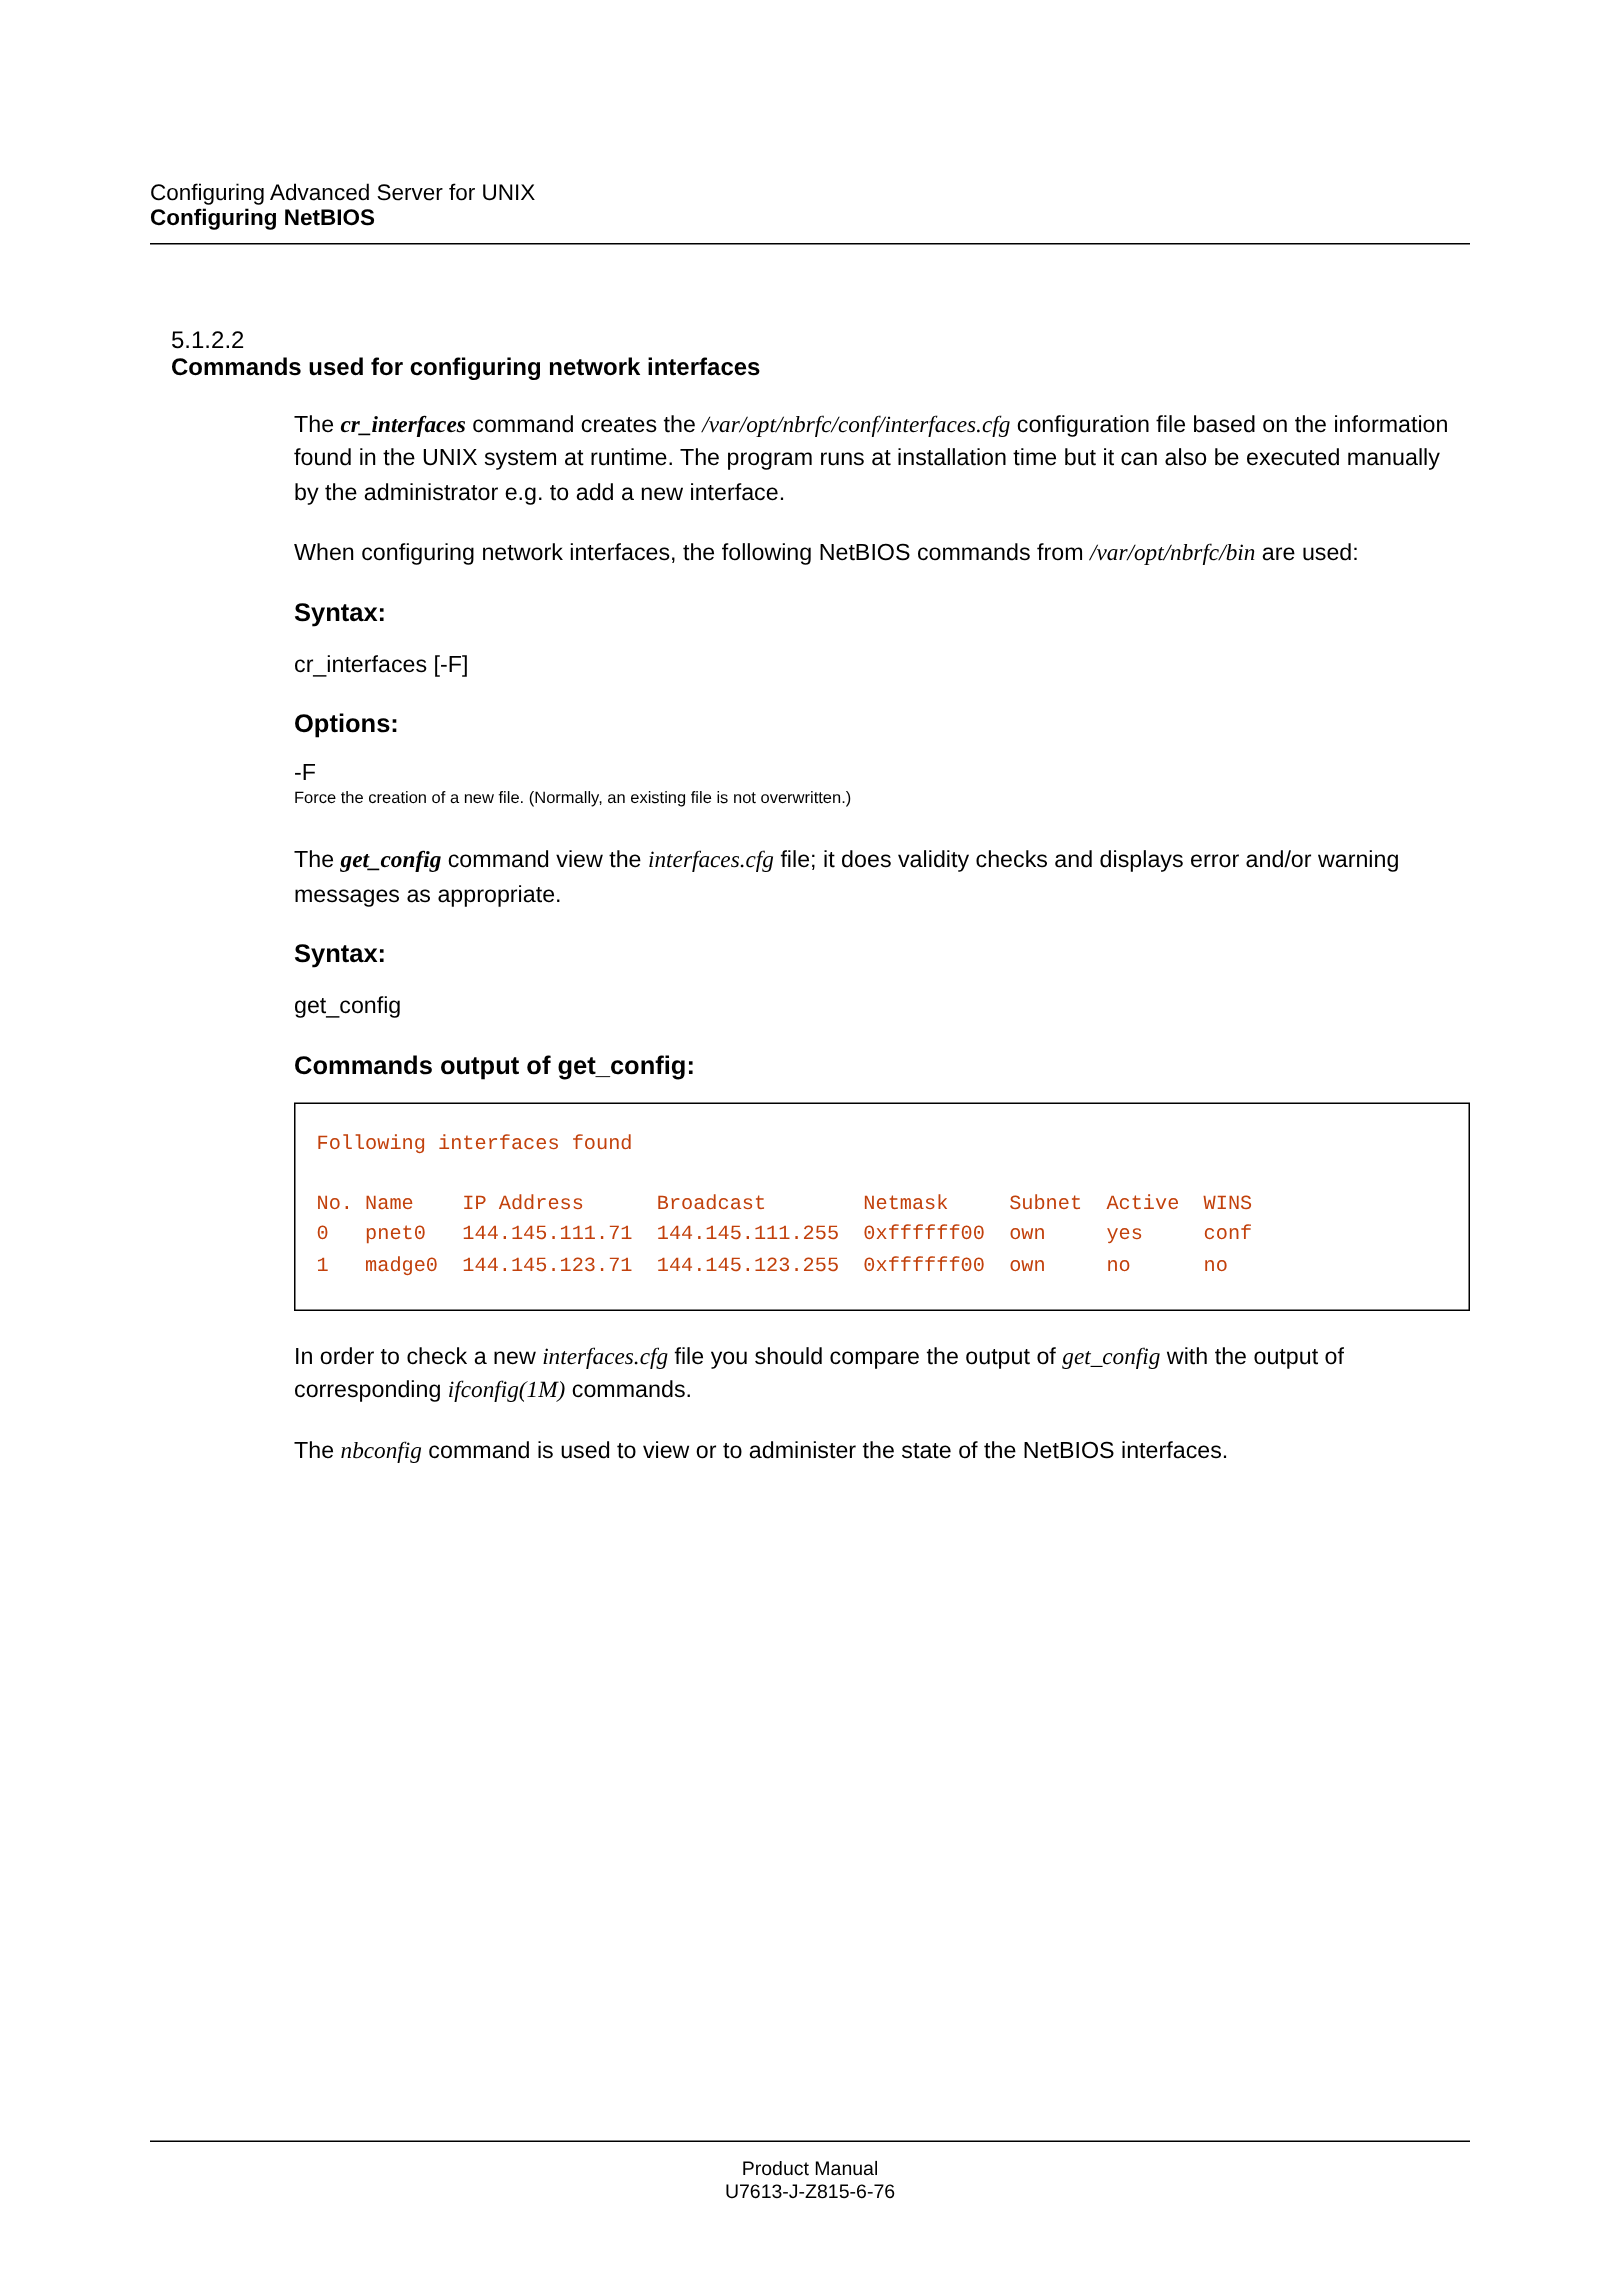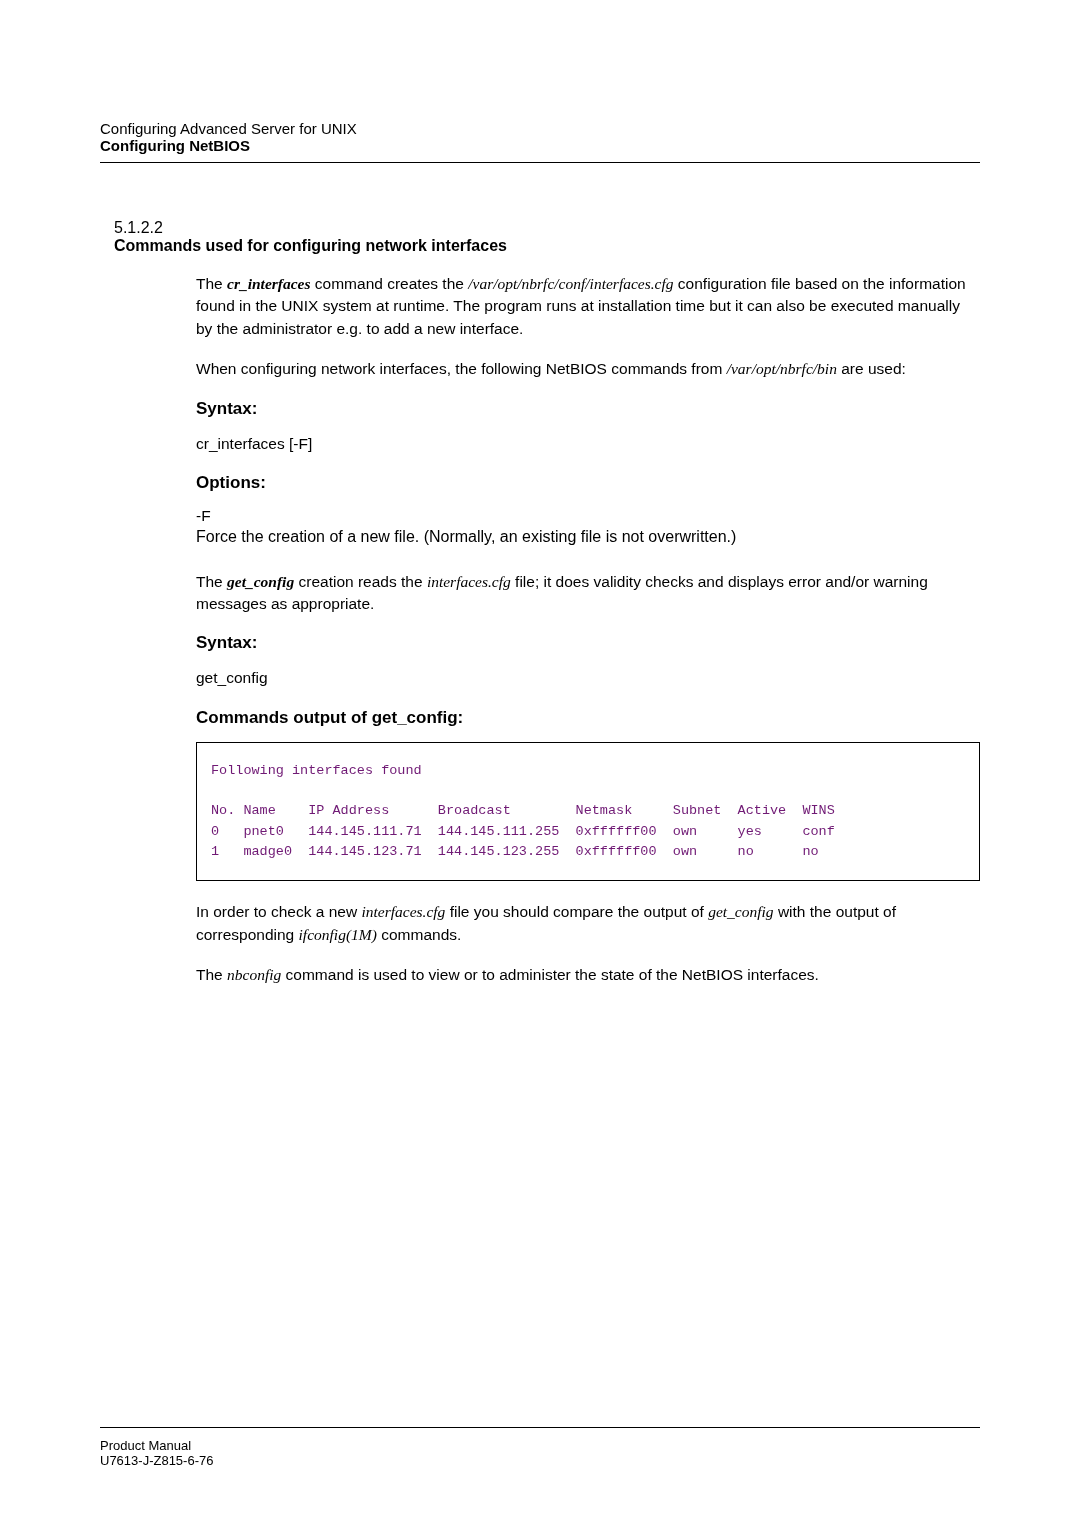--- a/index.html
+++ b/index.html
@@ -73,39 +73,40 @@
   }
   .opt-row {
     display: flex;
     margin-bottom: 22px;
   }
   .opt-flag {
     width: 60px;
     font-size: 15.5px;
   }
   .opt-desc {
-    font-size: 16px;
+    font-size: 11px;
     line-height: 1.45;
   }
   .codebox {
     border: 1px solid #000;
     padding: 18px 14px 18px 14px;
     font-family: "Courier New", Courier, monospace;
     font-size: 13.5px;
     white-space: pre;
     line-height: 1.5;
     margin-top: 6px;
     margin-bottom: 20px;
-    color: #701a75;
+    color: #c2410c;
   }
   .footer {
     position: absolute;
     bottom: 60px;
     left: 100px;
     right: 100px;
+    text-align: center;
   }
   .footer-hr {
     border: none;
     border-top: 1px solid #000;
     margin-bottom: 10px;
   }
   .footer-line {
     display: flex;
     justify-content: space-between;
     font-size: 13px;
@@ -138,21 +139,21 @@
   <div class="subhead">Syntax:</div>
   <p class="para">cr_interfaces [-F]</p>
 
   <div class="subhead">Options:</div>
   <div class="opt-row">
     <div class="opt-flag">-F</div>
     <div class="opt-desc">Force the creation of a new file. (Normally, an existing file is not overwritten.)</div>
   </div>
 
   <p class="para">
-    <span>The </span><span class="italic bold">get_config</span><span> creation reads the </span><span class="italic">interfaces.cfg</span><span> file; it does validity checks and displays error and/or warning messages as appropriate.</span>
+    <span>The </span><span class="italic bold">get_config</span><span> command view the </span><span class="italic">interfaces.cfg</span><span> file; it does validity checks and displays error and/or warning messages as appropriate.</span>
   </p>
 
   <div class="subhead">Syntax:</div>
   <p class="para">get_config</p>
 
 
   <div class="subhead">Commands output of get_config:</div>
 
   <div class="codebox">Following interfaces found
 

